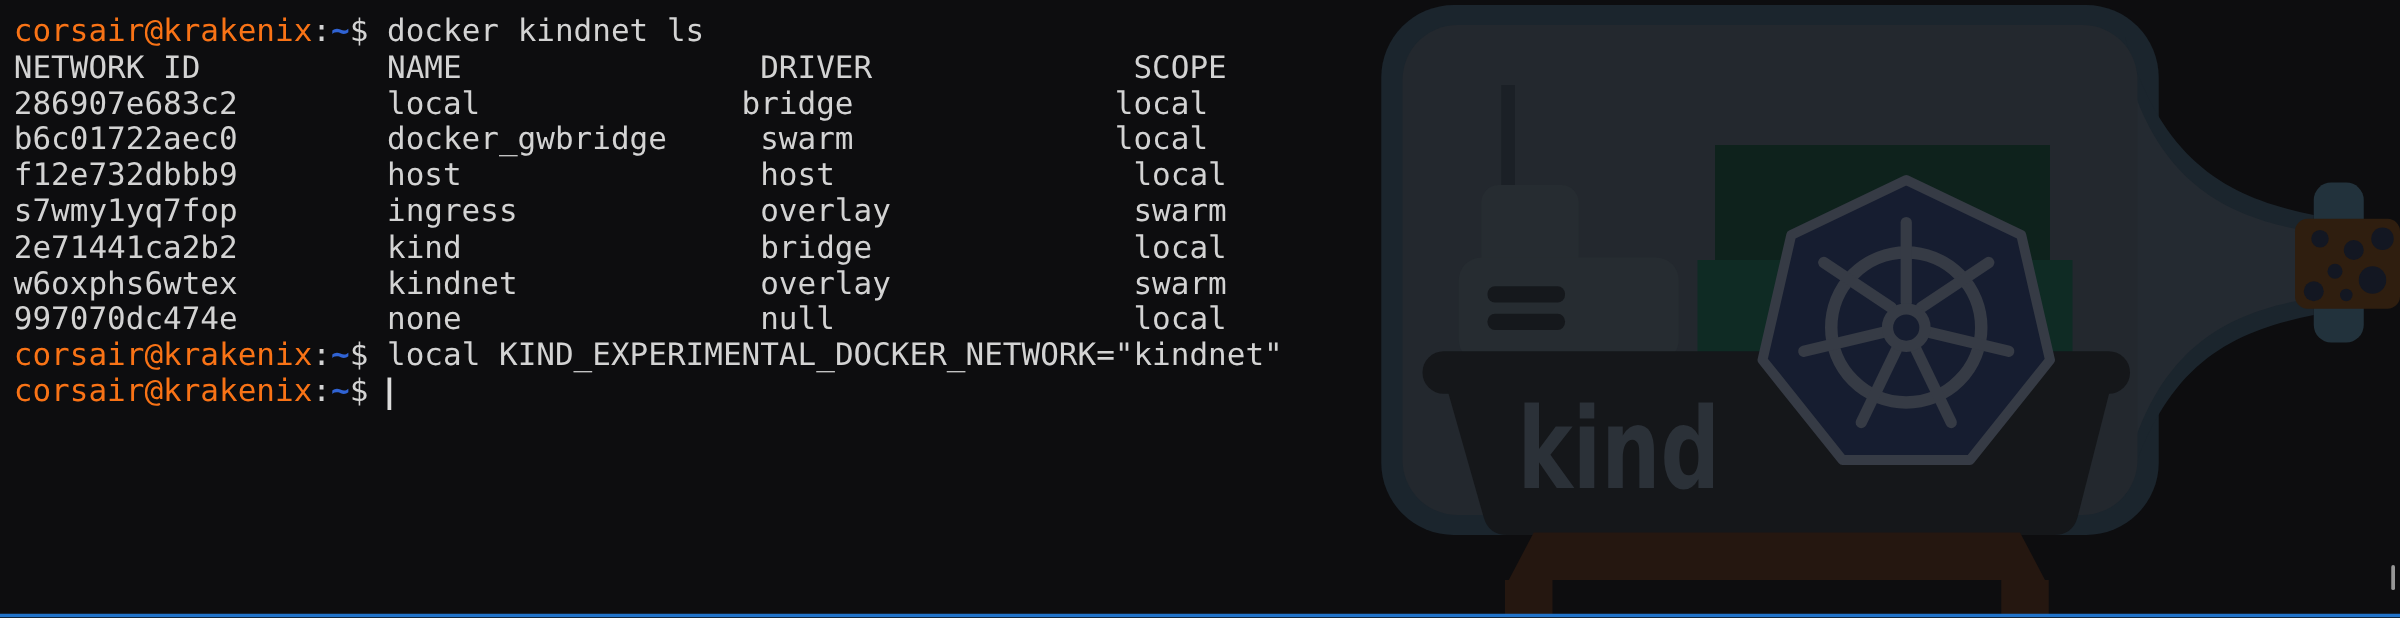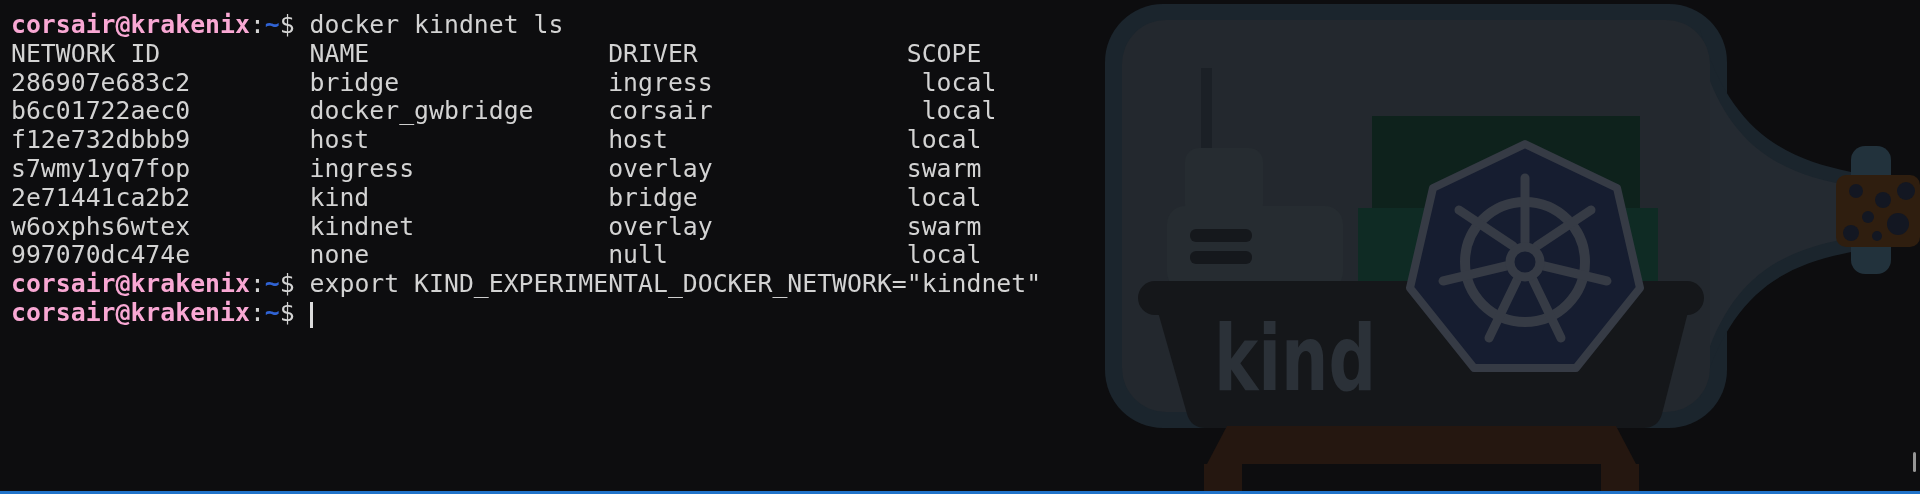--- a/index.html
+++ b/index.html
@@ -1,18 +1,18 @@
 <!DOCTYPE html>
 <html><head>
 <meta charset="utf-8">
 <style>
   html,body{margin:0;padding:0;background:#0d0d0f;width:1920px;height:494px;overflow:hidden;}
   #screen{position:relative;width:1920px;height:494px;background:#0d0d0f;font-family:"DejaVu Sans Mono",monospace;}
   #term{position:absolute;left:11px;top:11px;margin:0;font:24.8px/28.8px "DejaVu Sans Mono",monospace;color:#d3d3d3;white-space:pre;z-index:3;}
-  .c-green{color:#f9a8d4;font-weight:bold;}
+  .c-green{color:#f97316;font-weight:normal;}
   .c-blue{color:#3063d4;font-weight:bold;}
   .cursor{display:inline-block;width:3px;height:26px;background:#dcdcdc;vertical-align:middle;transform:translateY(1px);}
   #logo{position:absolute;left:1100px;top:0;width:820px;height:494px;z-index:1;}
   #bottom-border{position:absolute;left:0;bottom:0;width:1920px;height:3px;background:#2173c9;z-index:5;}
   #scroll-thumb{position:absolute;left:1913px;top:452px;width:3px;height:20px;background:#969696;border-radius:2px;z-index:6;}
 </style>
 </head>
 <body>
 
 <div id="screen">
@@ -70,25 +70,25 @@
 
     <g fill="#251710">
       <polygon points="1227,426 1616,426 1636,464 1207,464"></polygon>
       <rect x="1204" y="464" width="38" height="30"></rect>
       <rect x="1601" y="464" width="38" height="30"></rect>
     </g>
   </svg>
 
   <pre id="term" style="color: rgb(211, 211, 211);"><span><span class="c-green">corsair@krakenix</span><span>:</span><span class="c-blue">~</span><span>$ </span><span>docker kindnet ls</span></span>
 <span>NETWORK ID          NAME                DRIVER              SCOPE</span>
-<span>286907e683c2        bridge              ingress              local</span>
-<span>b6c01722aec0        docker_gwbridge     corsair              local</span>
+<span>286907e683c2        local              bridge              local</span>
+<span>b6c01722aec0        docker_gwbridge     swarm              local</span>
 <span>f12e732dbbb9        host                host                local</span>
 <span>s7wmy1yq7fop        ingress             overlay             swarm</span>
 <span>2e71441ca2b2        kind                bridge              local</span>
 <span>w6oxphs6wtex        kindnet             overlay             swarm</span>
 <span>997070dc474e        none                null                local</span>
-<span><span class="c-green">corsair@krakenix</span><span>:</span><span class="c-blue">~</span><span>$ </span><span>export KIND_EXPERIMENTAL_DOCKER_NETWORK="kindnet"</span></span>
+<span><span class="c-green">corsair@krakenix</span><span>:</span><span class="c-blue">~</span><span>$ </span><span>local KIND_EXPERIMENTAL_DOCKER_NETWORK="kindnet"</span></span>
 <span><span class="c-green">corsair@krakenix</span><span>:</span><span class="c-blue">~</span><span>$ </span><span class="cursor"></span></span></pre>
 
   <div id="scroll-thumb"></div>
   <div id="bottom-border" style="background: rgb(33, 115, 201);"></div>
 </div>
 
 </body></html>

